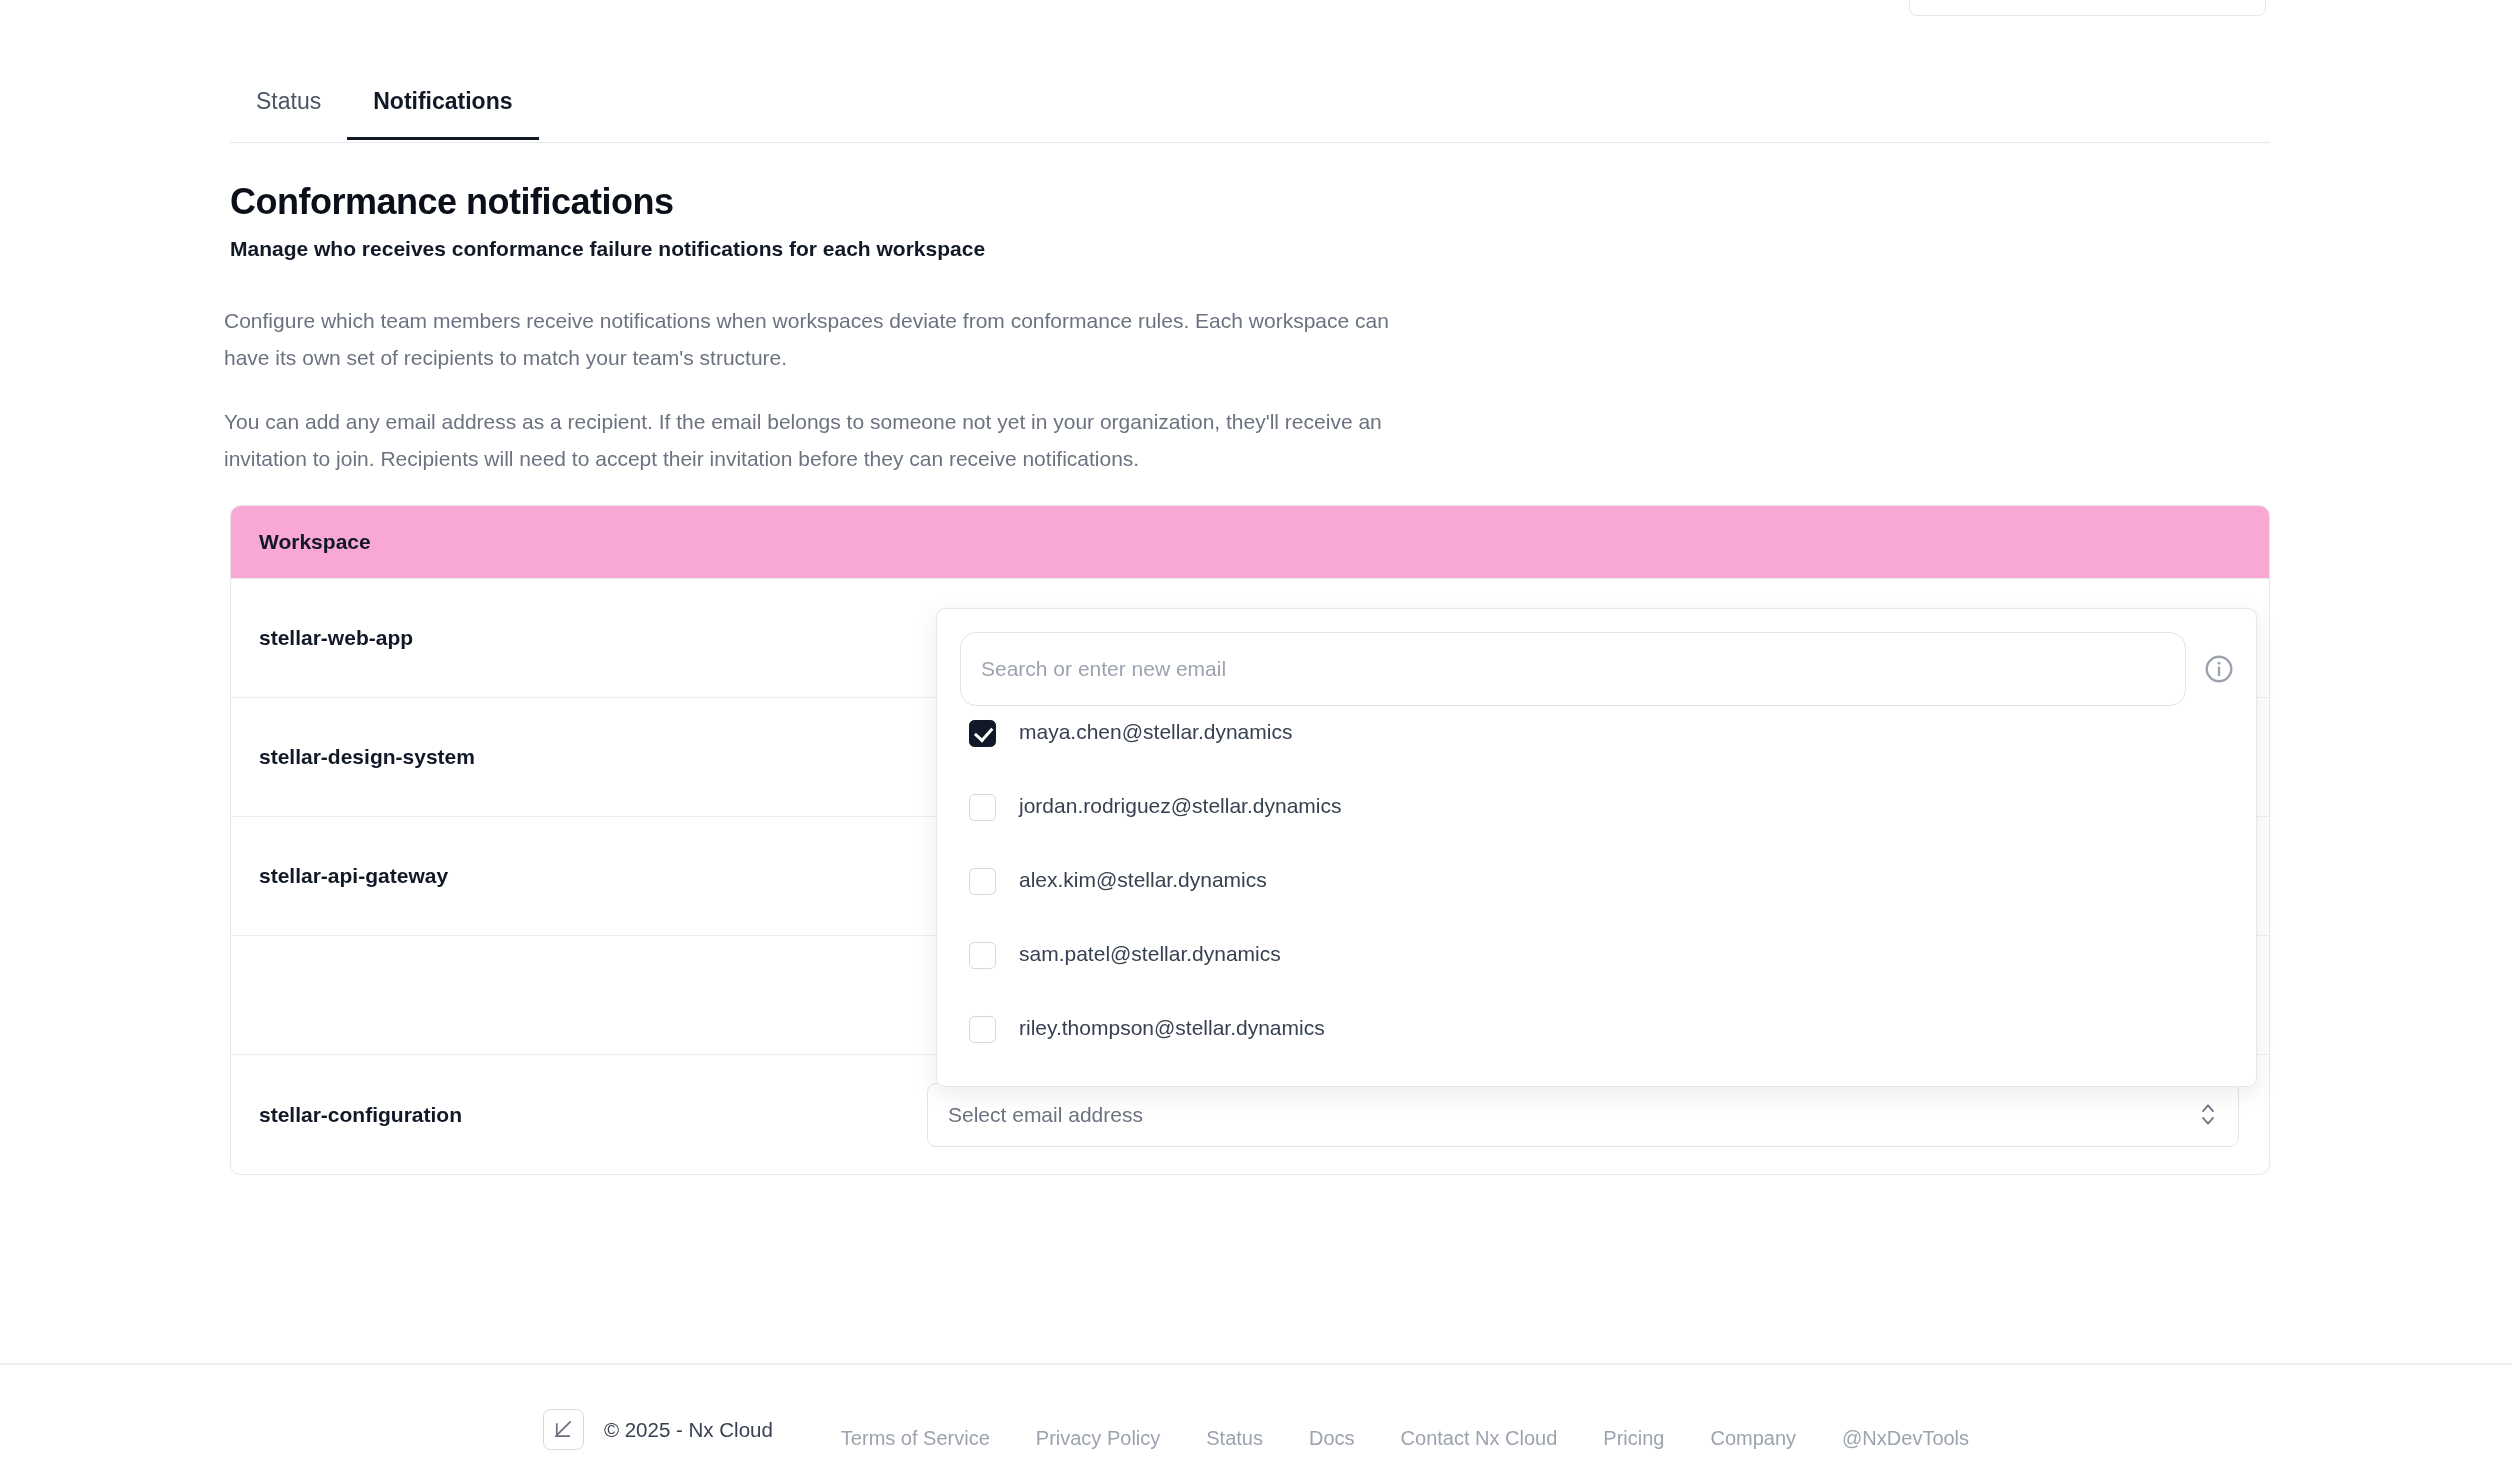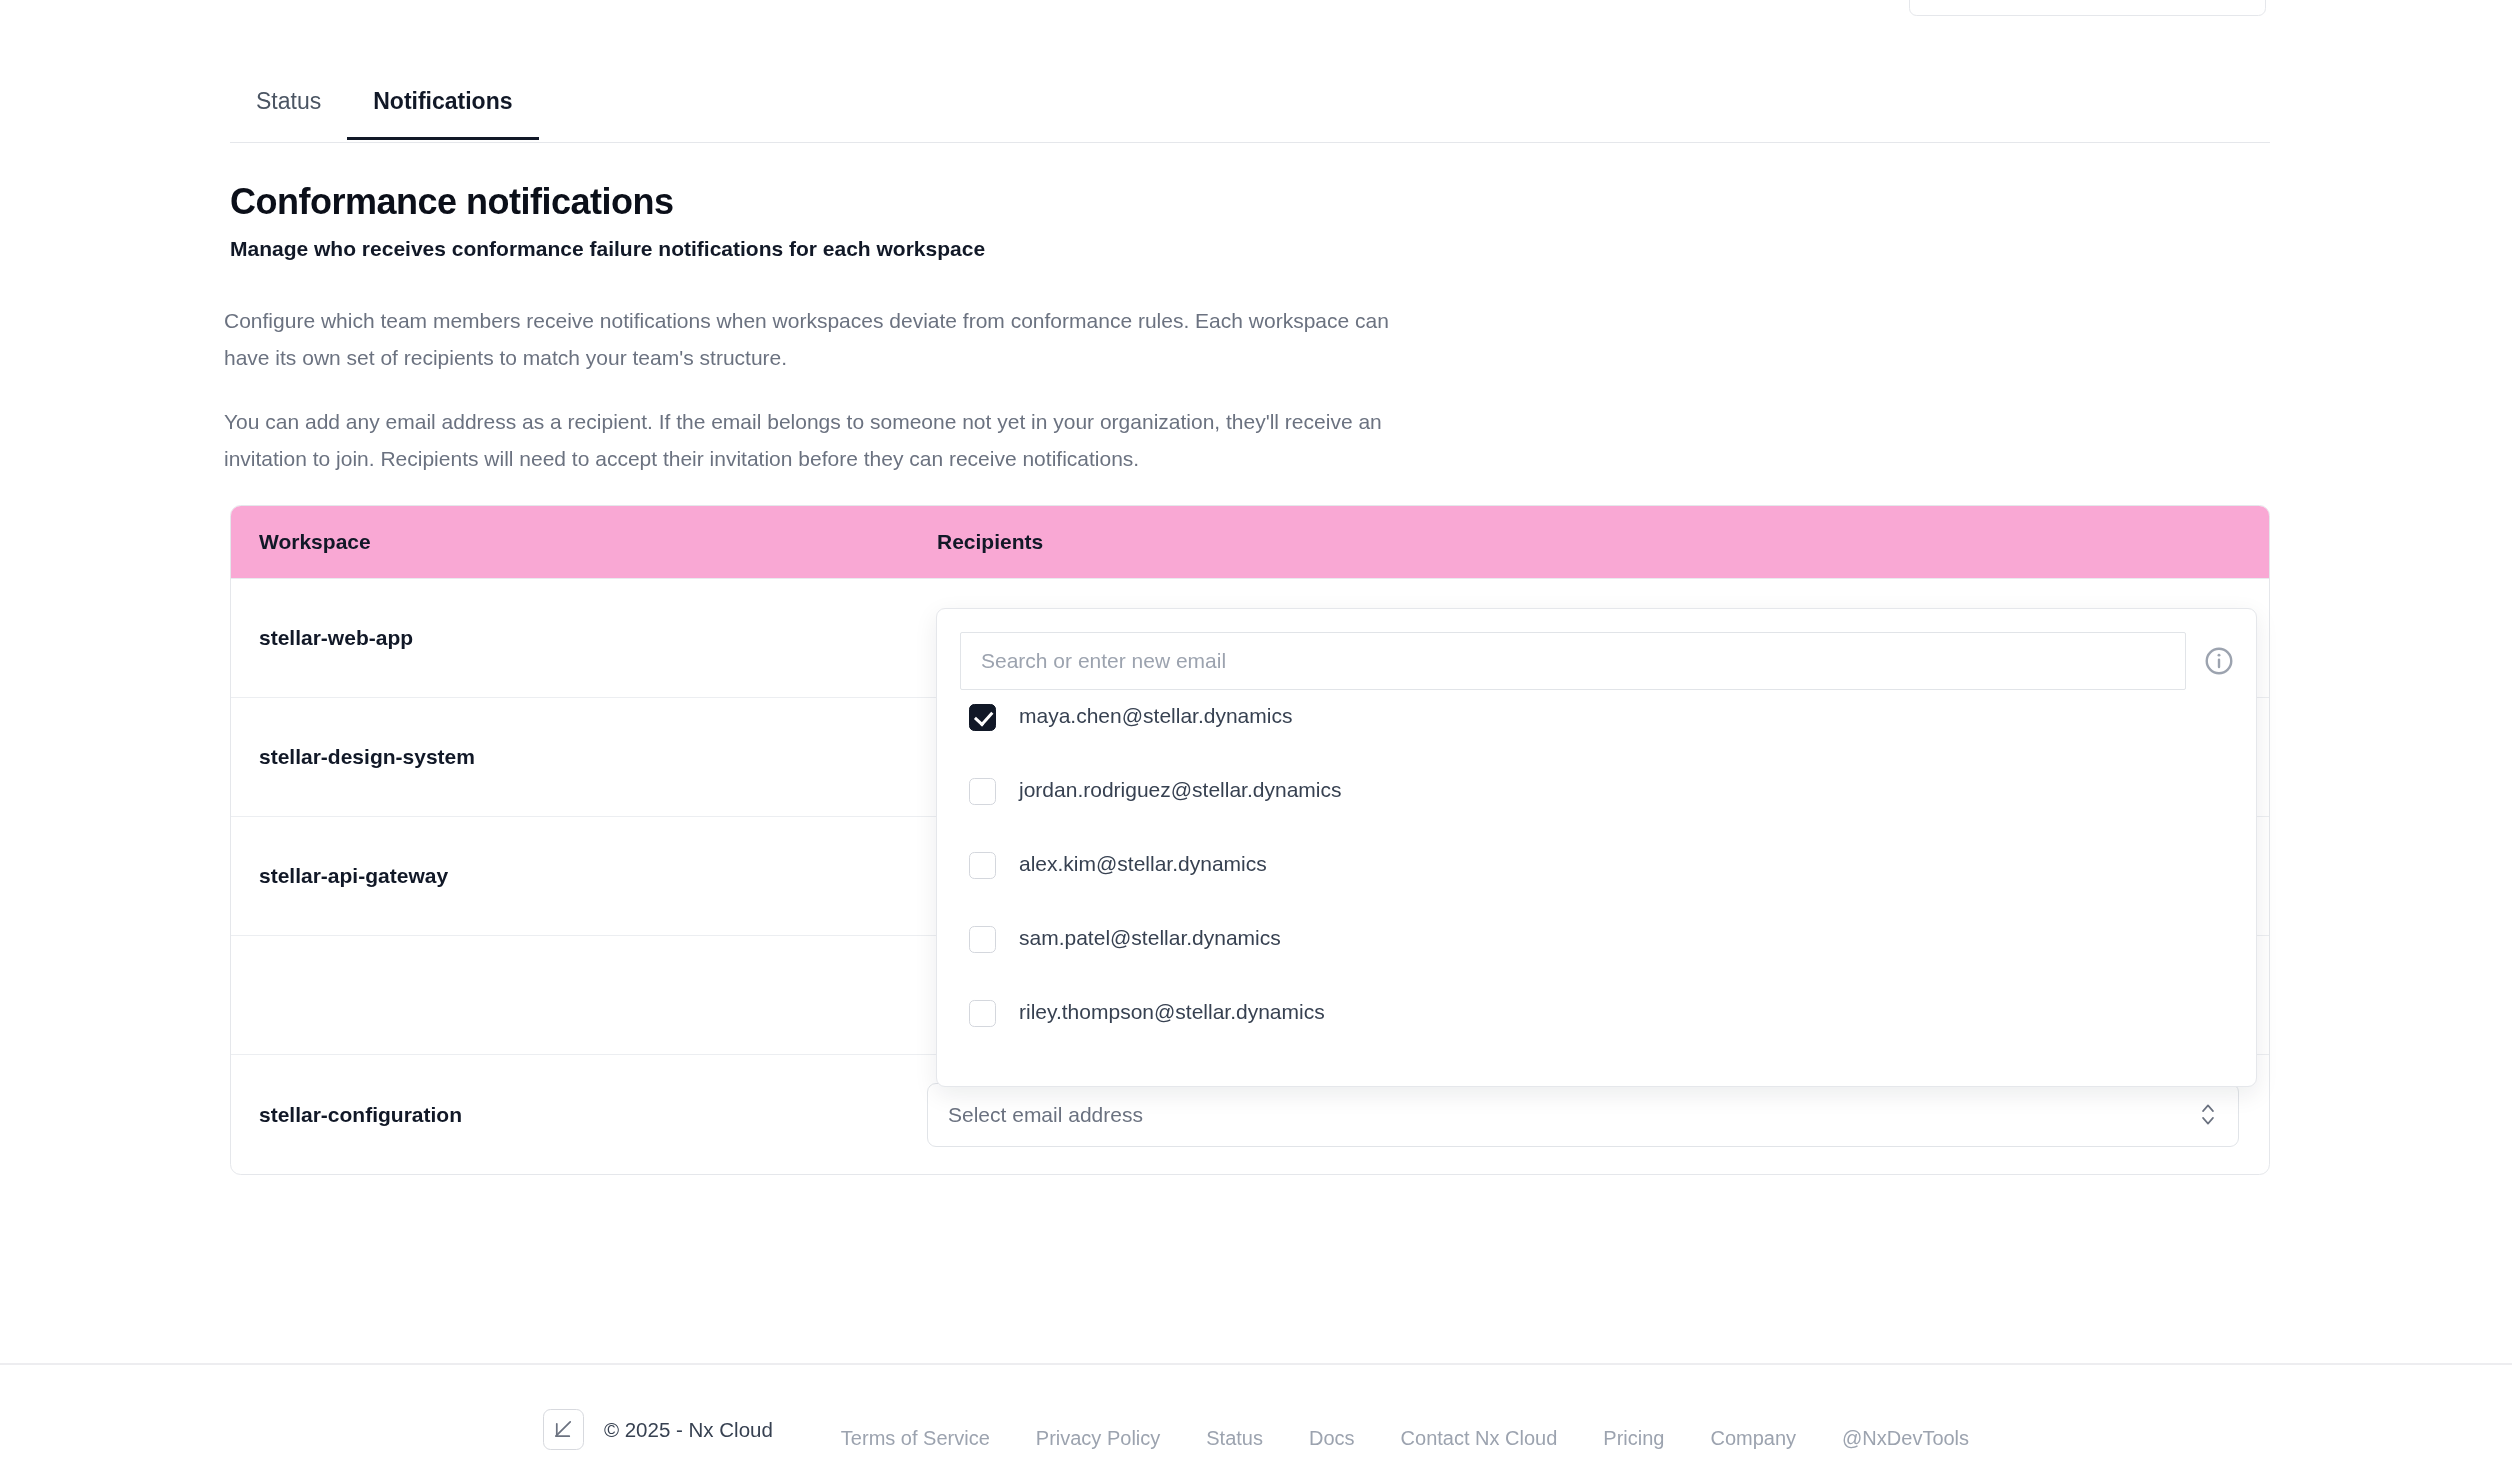--- a/index.html
+++ b/index.html
@@ -180,23 +180,23 @@
     z-index: 40;
   }
   .dd-search-row {
     display: flex;
     align-items: center;
     padding: 23px 21px 0 23px;
     gap: 16.7px;
   }
   .dd-search {
     flex: 1;
-    height: 58px;
+    height: 74px;
     border: 1.5px solid #e1e4e8;
-    border-radius: 2px;
+    border-radius: 16px;
     display: flex;
     align-items: center;
     padding: 0 18px;
     background: #fff;
   }
   .dd-search input {
     border: none;
     outline: none;
     width: 100%;
     font-size: 21px;
@@ -315,21 +315,20 @@
   </div>
 
   <div class="page-title">Conformance notifications</div>
   <div class="page-subtitle">Manage who receives conformance failure notifications for each workspace</div>
   <div class="para p1">Configure which team members receive notifications when workspaces deviate from conformance rules. Each workspace can have its own set of recipients to match your team's structure.</div>
   <div class="para p2">You can add any email address as a recipient. If the email belongs to someone not yet in your organization, they'll receive an invitation to join. Recipients will need to accept their invitation before they can receive notifications.</div>
 
   <div class="table">
     <div class="thead">
       <div class="th workspace">Workspace</div>
-      <div class="th recipients">Recipients</div>
     </div>
 
     <div class="trow">
       <div class="td-workspace">stellar-web-app</div>
       <div class="td-recipients"></div>
     </div>
 
     <div class="trow">
       <div class="td-workspace">stellar-design-system</div>
       <div class="td-recipients"></div>

